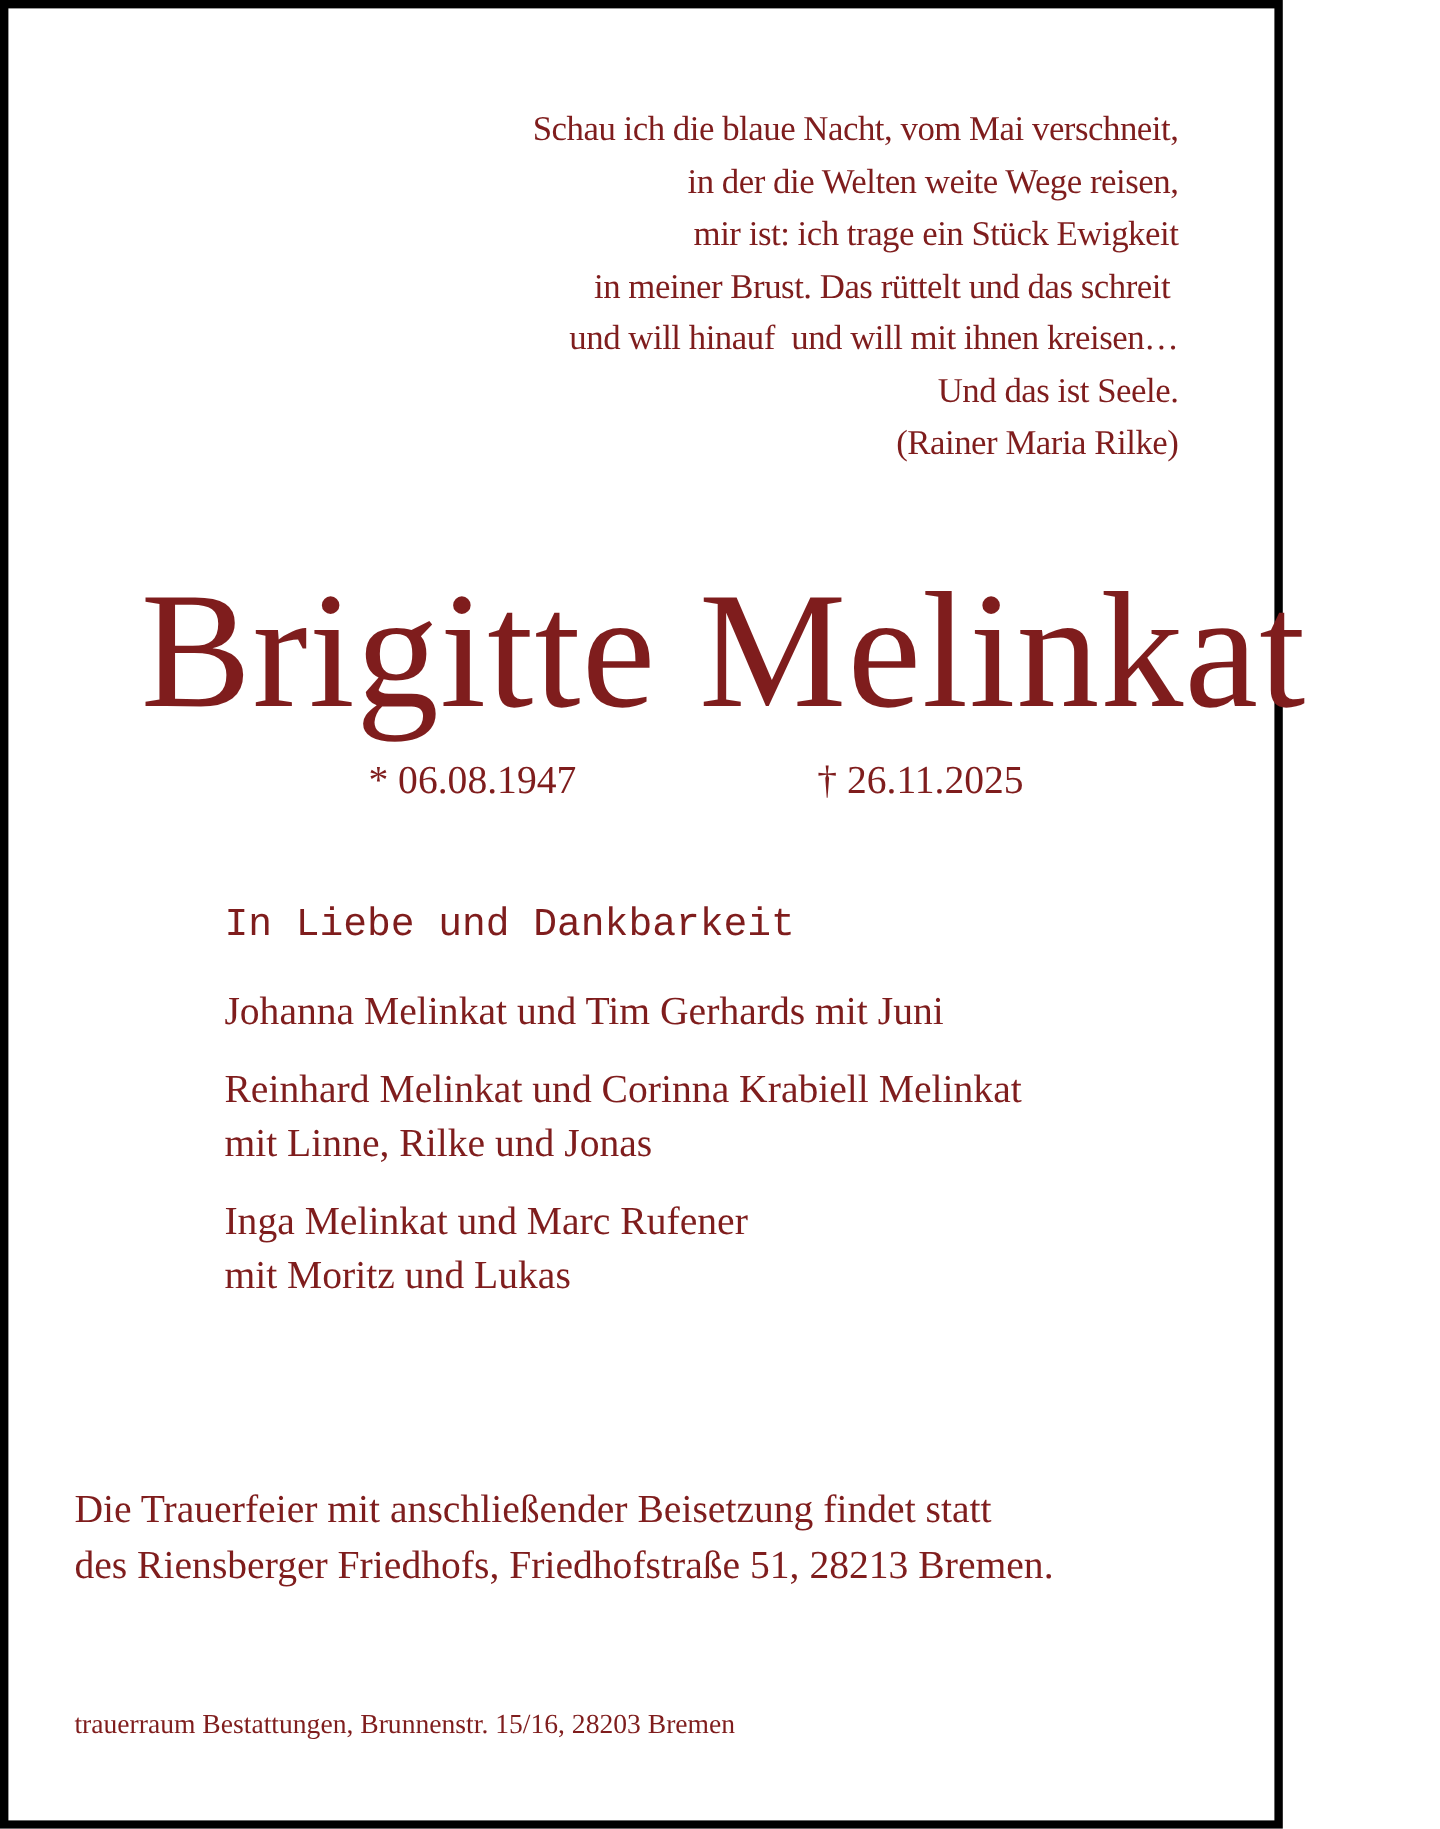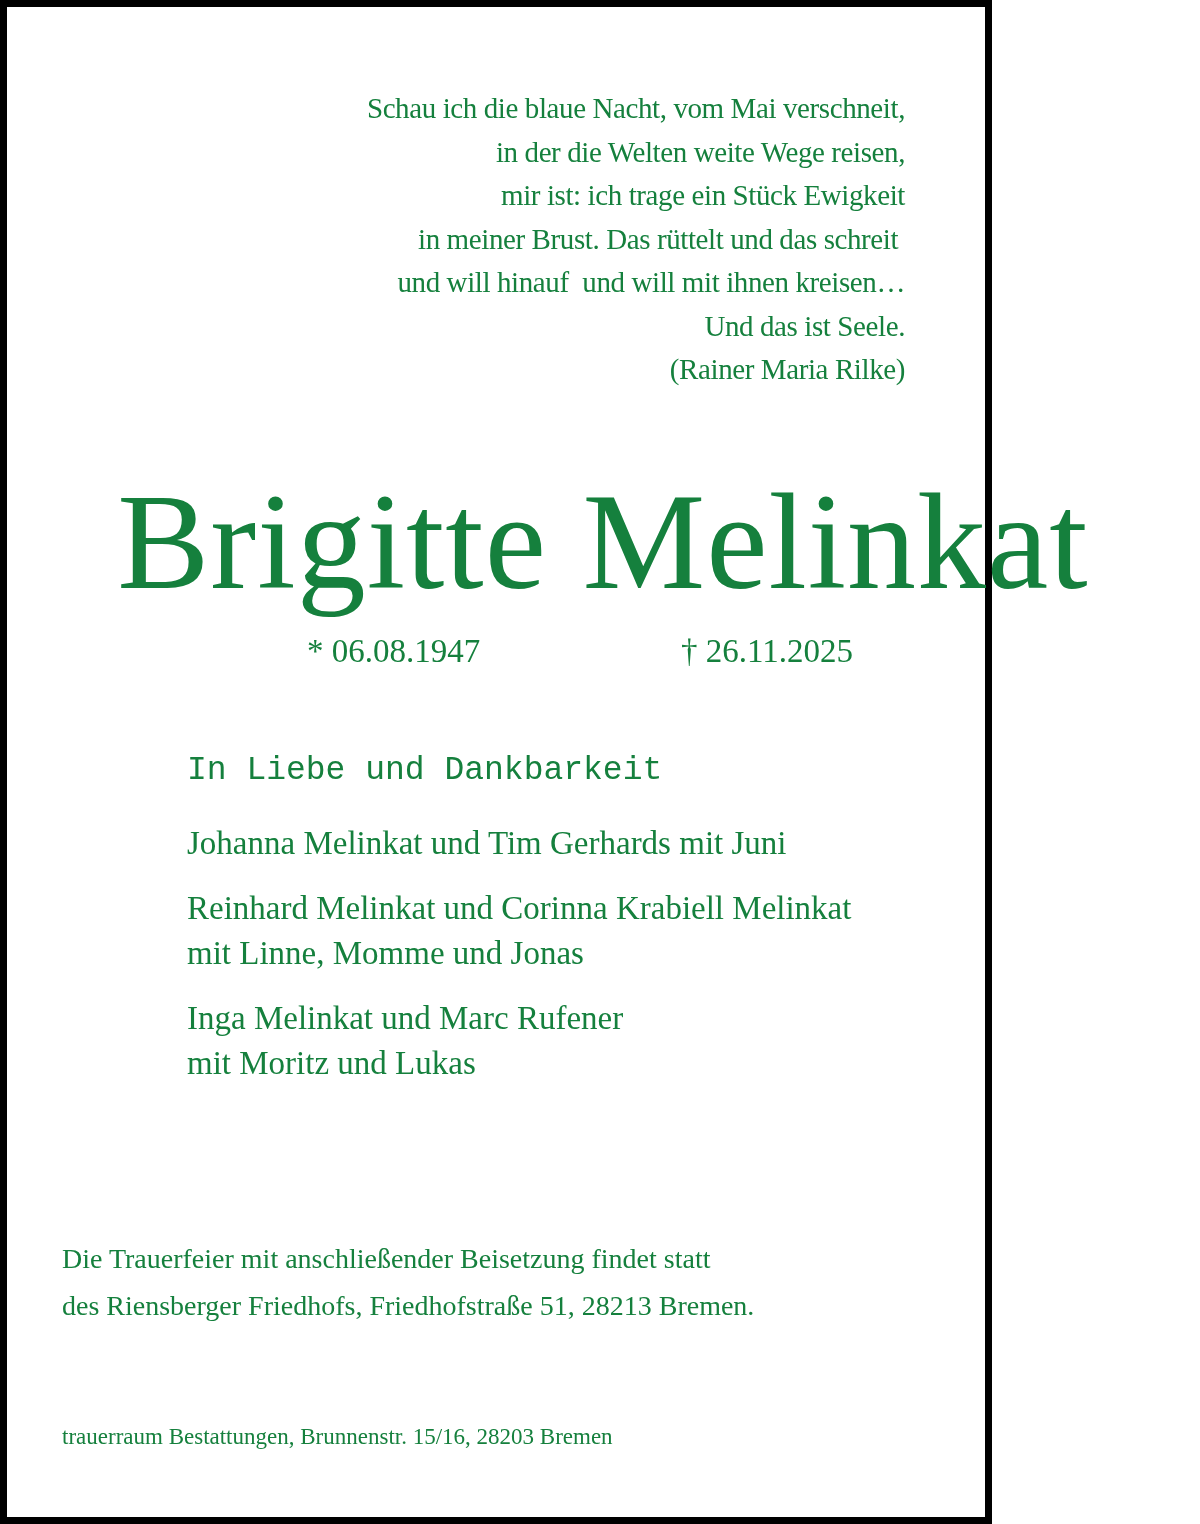--- a/index.html
+++ b/index.html
@@ -1,24 +1,24 @@
 <!DOCTYPE html>
 <html><head>
   <meta charset="utf-8">
   <style>
     html, body { margin: 0; padding: 0; background: #ffffff; }
     body { width: 1200px; height: 1524px; position: relative; overflow: hidden; }
     .frame {
       position: absolute; left: 0; top: 0;
-      width: 992px; height: 1524px;
+      width: 1069px; height: 1524px;
       box-sizing: border-box;
       border: 7px solid #000000;
       background: #ffffff;
       font-family: "Liberation Serif", "DejaVu Serif", serif;
-      color: #15803d;
+      color: #7f1d1d;
     }
     .poem {
       position: absolute; right: 80px; top: 80px;
       width: 900px; text-align: right;
       font-size: 29px; line-height: 43.5px;
       letter-spacing: -0.4px;
     }
     .poem .line { display: block; white-space: pre; }
     .name {
       position: absolute; left: 0; width: 1200px; top: 455px;
@@ -37,21 +37,21 @@
       position: absolute; left: 180px; top: 742px; width: 960px;
     }
     .intro { font-size: 33px; line-height: 44px; margin: 0 0 28px 0; font-family: Liberation Mono, monospace; }
     .family {
       font-weight: normal; font-size: 33px; line-height: 45px;
       margin: 0 0 20px 0;
     }
     .family .line { display: block; }
     .funeral {
       position: absolute; left: 55px; top: 1228px; width: 1100px;
-      font-size: 28px; line-height: 47px;
+      font-size: 33px; line-height: 47px;
     }
     .funeral .line { display: block; white-space: pre; }
     .undertaker {
       position: absolute; left: 55px; top: 1412px; width: 1100px;
       font-size: 23px; line-height: 36px;
     }
   </style>
 </head>
 <body>
 
@@ -74,21 +74,21 @@
     <span class="death">† 26.11.2025</span>
   </div>
 
   <div class="mourners">
     <div class="intro">In Liebe und Dankbarkeit</div>
     <div class="family">
       <span class="line">Johanna Melinkat und Tim Gerhards mit Juni</span>
     </div>
     <div class="family">
       <span class="line">Reinhard Melinkat und Corinna Krabiell Melinkat</span>
-      <span class="line">mit Linne, Momme und Jonas</span>
+      <span class="line">mit Linne, Rilke und Jonas</span>
     </div>
     <div class="family">
       <span class="line">Inga Melinkat und Marc Rufener</span>
       <span class="line">mit Moritz und Lukas</span>
     </div>
   </div>
 
   <div class="funeral">
     <span class="line">Die Trauerfeier mit anschließender Beisetzung findet statt</span>
     <span class="line">des Riensberger Friedhofs, Friedhofstraße 51, 28213 Bremen.</span>

